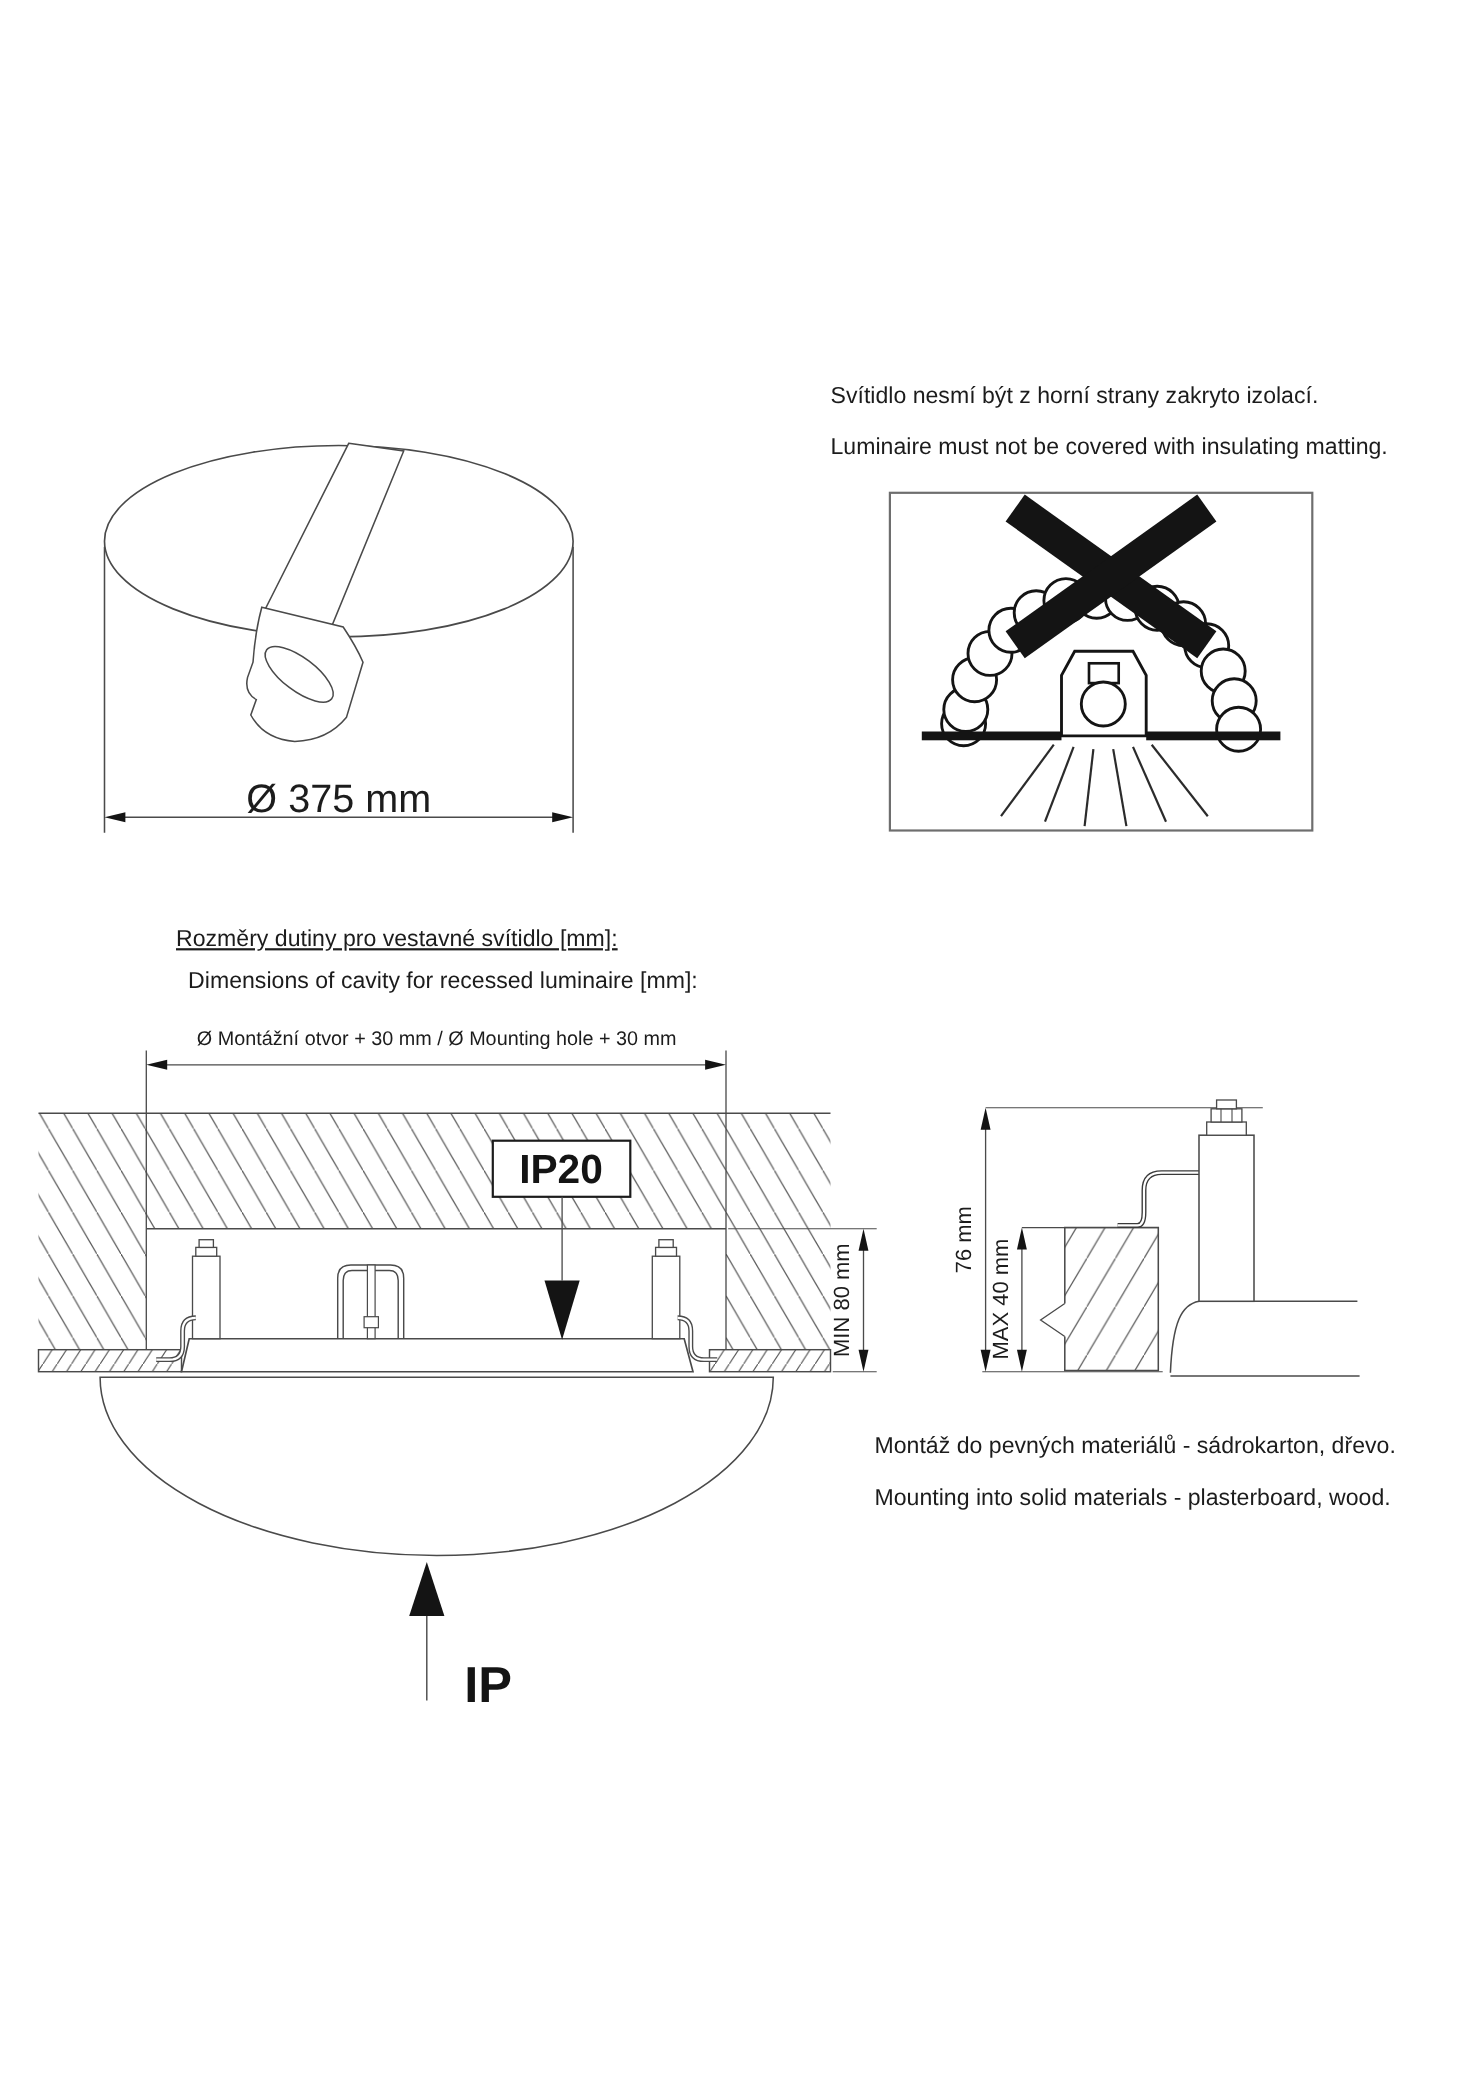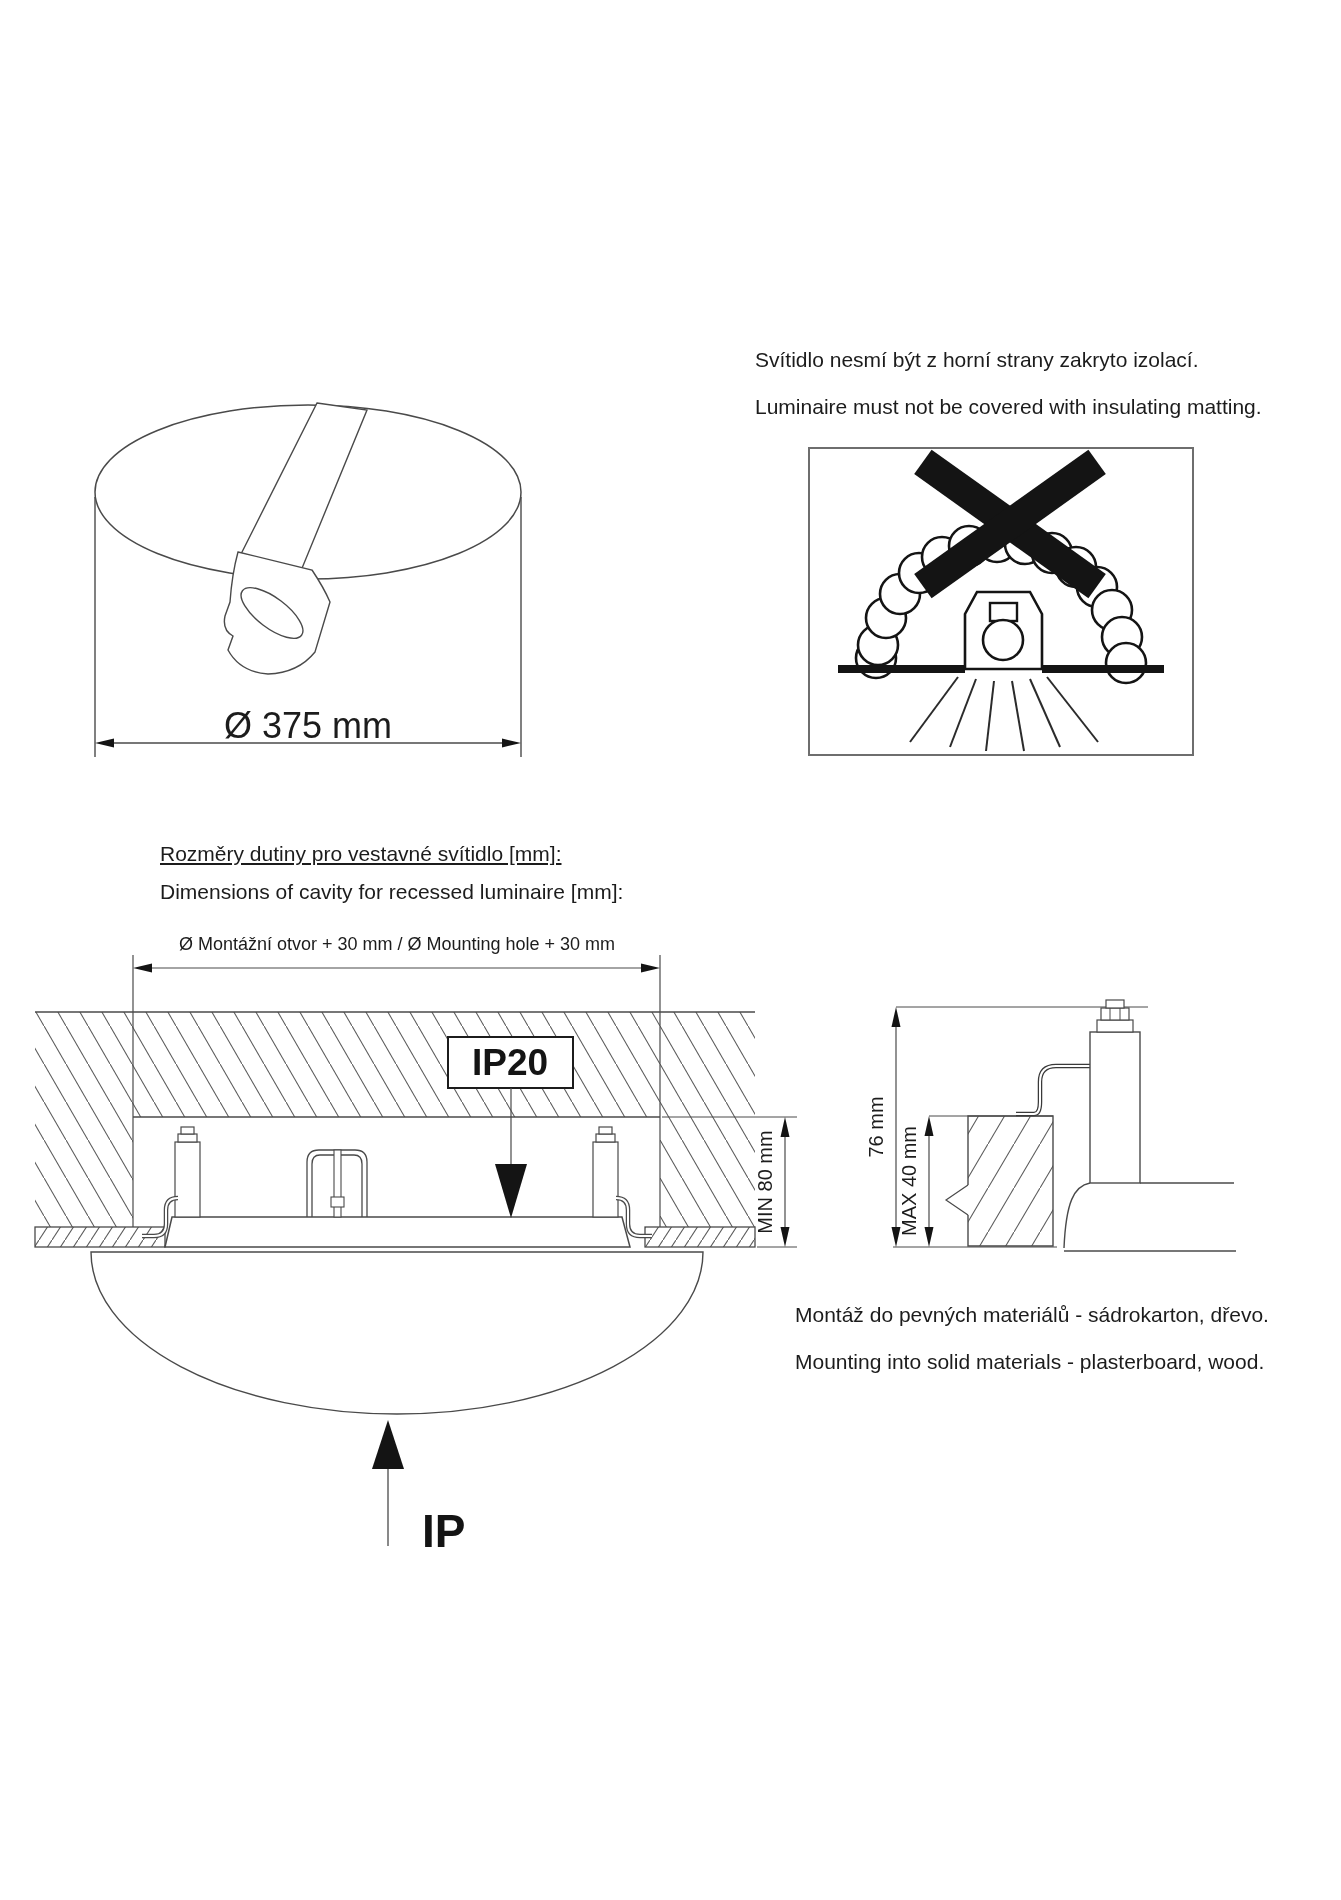--- a/index.html
+++ b/index.html
@@ -76,21 +76,21 @@
           <line x1="166" y1="230" x2="140" y2="298"></line>
         <line x1="184" y1="232" x2="176" y2="302"></line>
           <line x1="202" y1="232" x2="214" y2="302"></line>
         <line x1="220" y1="230" x2="250" y2="298"></line>
           <line x1="237" y1="228" x2="288" y2="293"></line>
       </g>
     </svg>
   </div>
 
   <div class="abs txt" style="left:160px;top:842px;text-decoration:underline;">Rozměry dutiny pro vestavné svítidlo [mm]:</div>
-  <div class="abs txt" style="left:160px;top:880px;">Dimensions of cavity for recessed luminaire [mm]:</div>
+  <div class="abs txt" style="left:171px;top:880px;">Dimensions of cavity for recessed luminaire [mm]:</div>
 
   <svg style="left:25px;top:930px;" width="790" height="645" viewBox="25 930 790 645">
     <defs>
       <pattern id="hb" patternUnits="userSpaceOnUse" width="22" height="38">
         <path d="M0,0 L22,38" stroke="#5a5a5a" stroke-width="1.1" fill="none"></path>
       </pattern>
       <pattern id="hf" patternUnits="userSpaceOnUse" width="13" height="20">
         <path d="M0,20 L13,0" stroke="#5a5a5a" stroke-width="1.1" fill="none"></path>
       </pattern>
     </defs>

